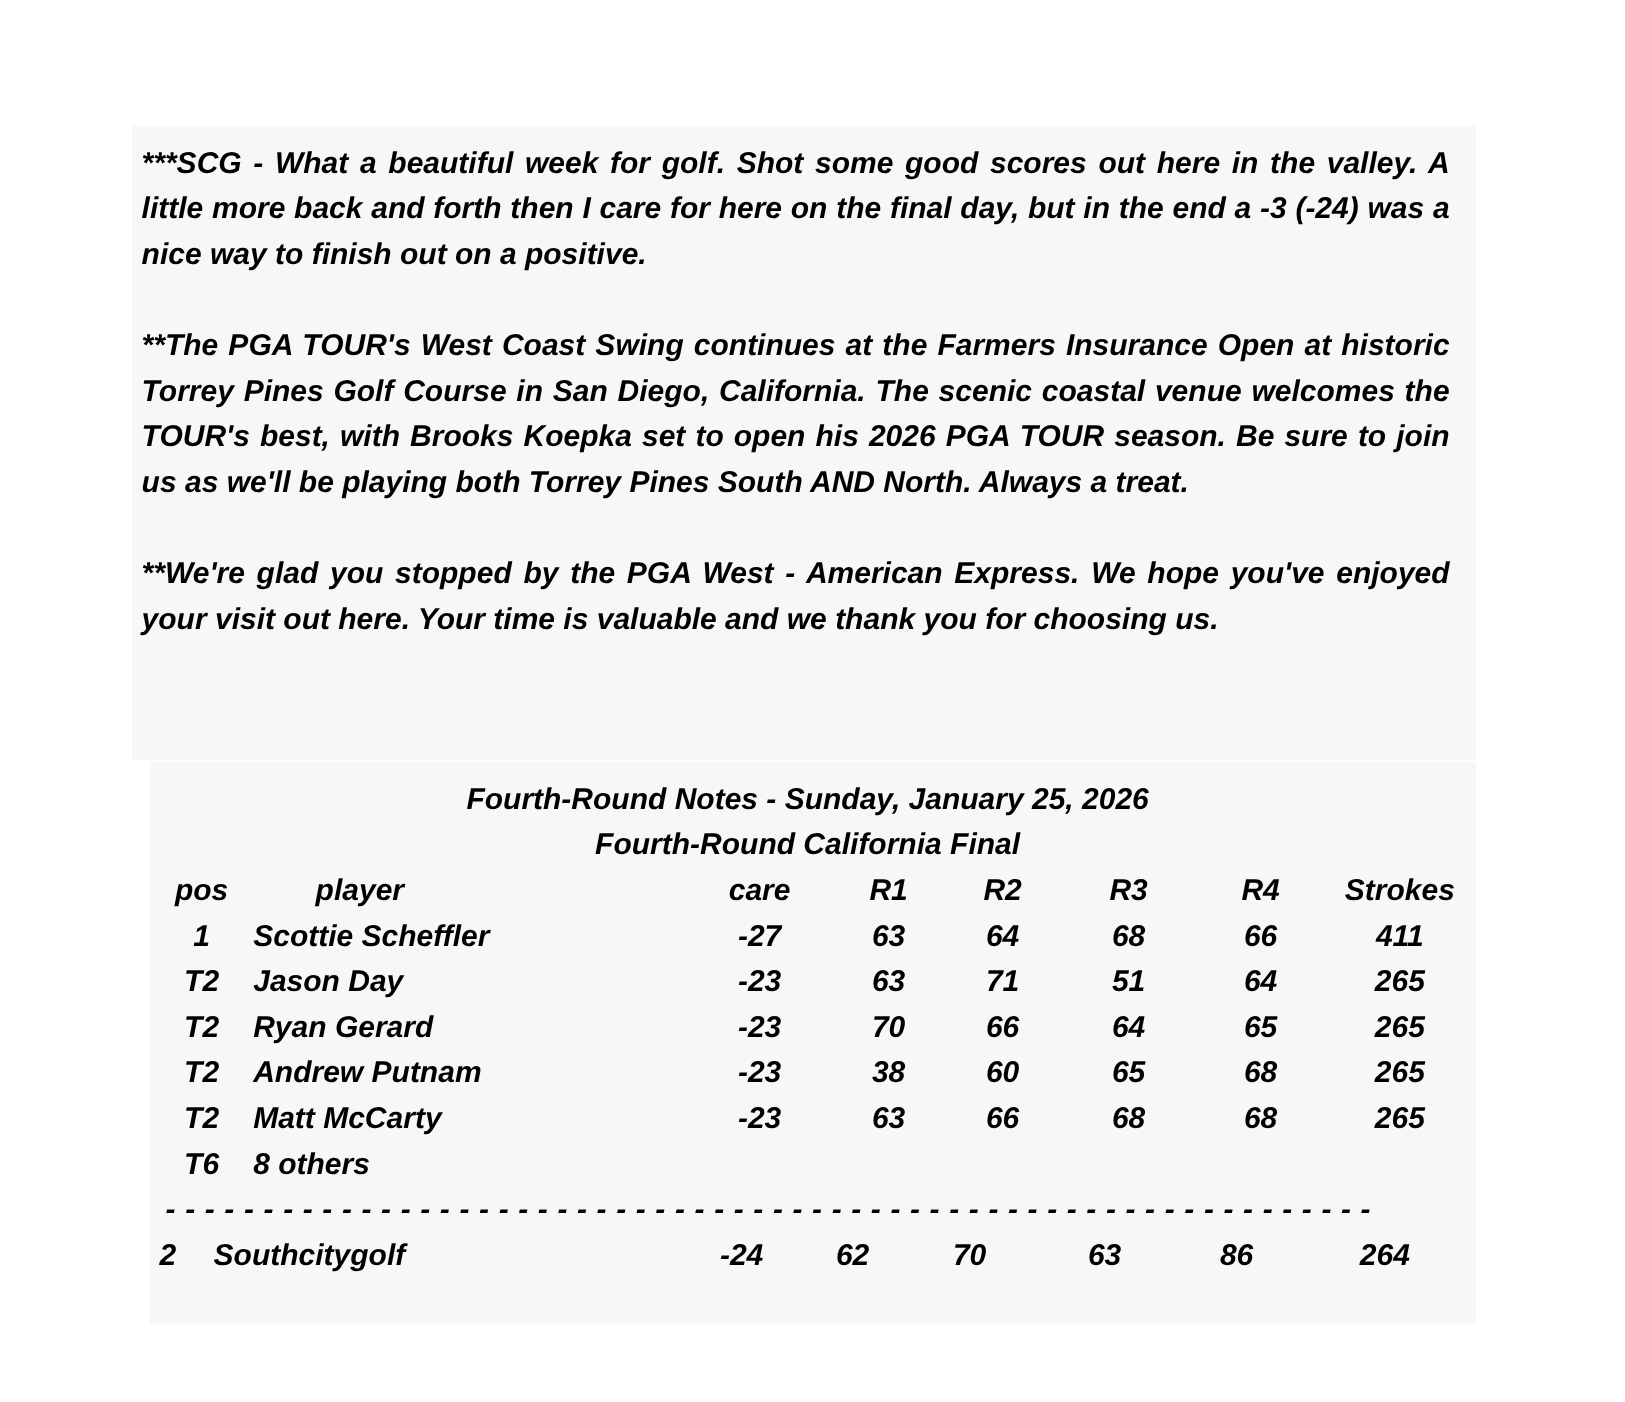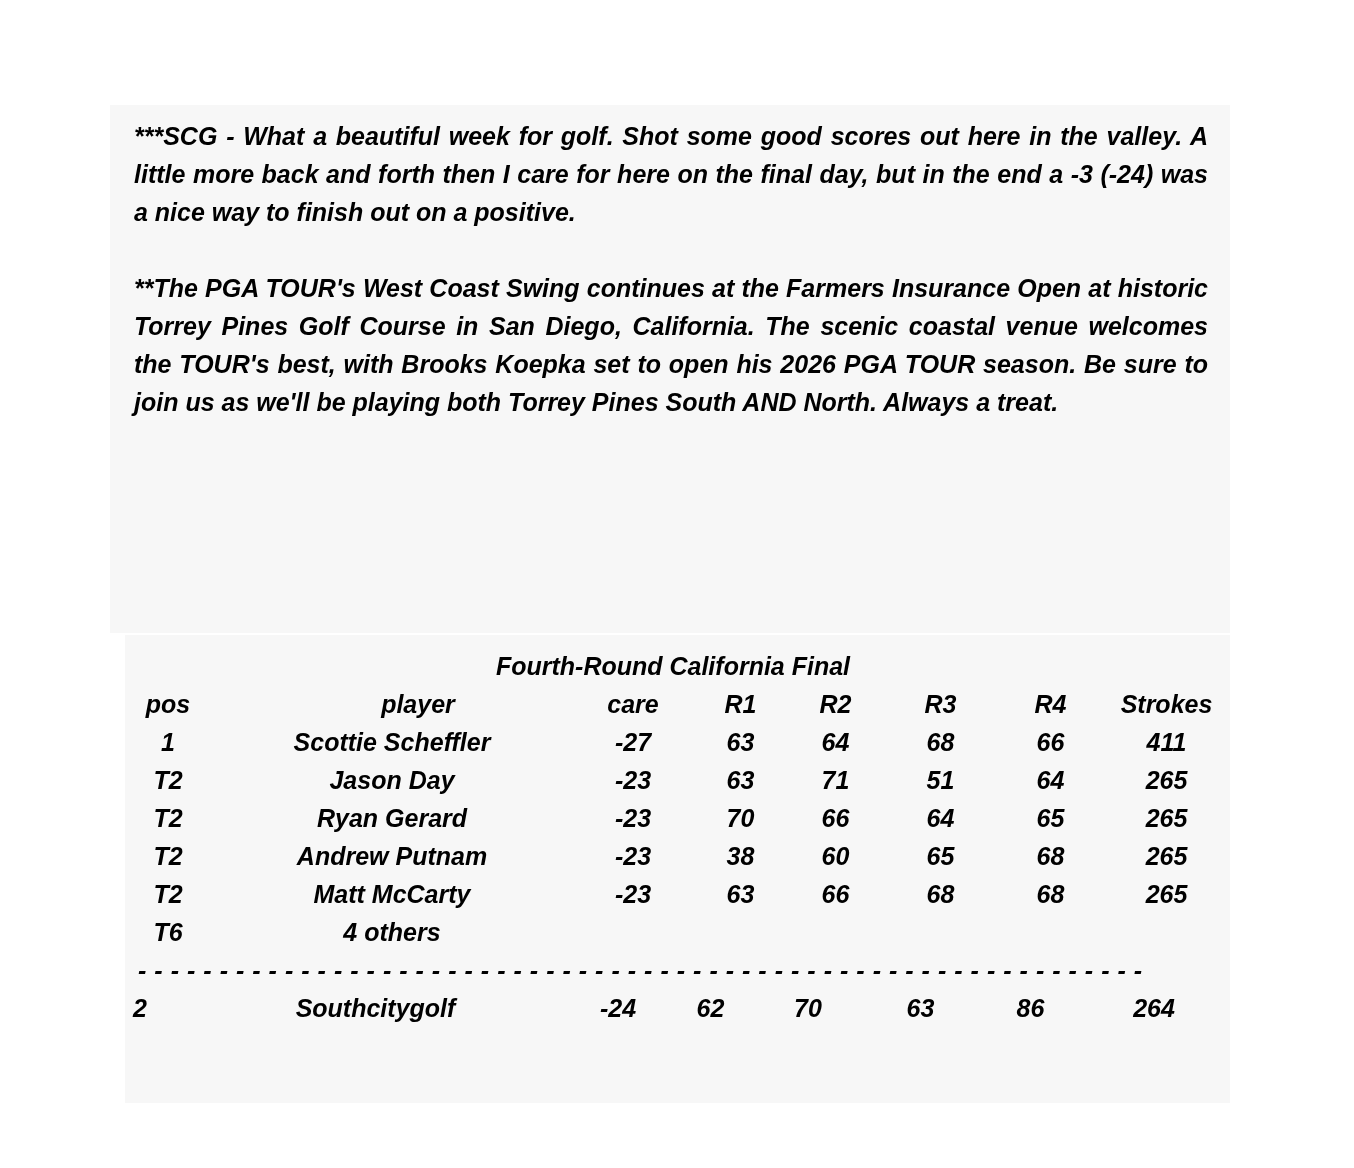--- a/index.html
+++ b/index.html
@@ -27,21 +27,21 @@
     box-sizing: border-box;
   }
   .notes-panel {
     left: 110px;
     top: 105px;
     width: 1120px;
     height: 528px;
     padding: 12px 22px 0 8px;
   }
   .notes-panel p {
-    margin: 0 0 38px 16px;
+    margin: 0 0 38px 0;
     text-align: justify;
   }
   .board-panel {
     left: 125px;
     top: 635px;
     width: 1105px;
     height: 468px;
     padding: 12px 0 0 8px;
   }
   .board-title {
@@ -60,21 +60,21 @@
     height: 38px;
     font-weight: 700;
     font-style: italic;
     font-size: 25px;
     line-height: 38px;
     text-align: center;
     white-space: nowrap;
     overflow: visible;
   }
   table.lb .c-player {
-    text-align: center;
+    text-align: left;
     padding-left: 8px;
     font-style: italic;
   }
   table.lb thead .c-player {
     padding-left: 60px;
   }
   table.lb.foot .c-pos {
     text-align: left;
   }
   table.lb.foot .c-player {
@@ -94,23 +94,25 @@
   }
 </style>
 </head>
 <body>
 
 <div class="page">
 
   <section class="panel notes-panel">
     <p>***SCG - What a beautiful week for golf. Shot some good scores out here in the valley. A little more back and forth then I care for here on the final day, but in the end a -3 (-24) was a nice way to finish out on a positive.</p>
     <p>**The PGA TOUR's West Coast Swing continues at the Farmers Insurance Open at historic Torrey Pines Golf Course in San Diego, California. The scenic coastal venue welcomes the TOUR's best, with Brooks Koepka set to open his 2026 PGA TOUR season. Be sure to join us as we'll be playing both Torrey Pines South AND North. Always a treat.</p>
+    <p>**We're glad you stopped by the PGA West - American Express. We hope you've enjoyed your visit out here. Your time is valuable and we thank you for choosing us.</p>
   </section>
 
   <section class="panel board-panel">
+    <div class="board-title">Fourth-Round Notes - Sunday, January 25, 2026</div>
     <div class="board-title">Fourth-Round California Final</div>
 
     <table class="lb">
       <colgroup>
         <col style="width:70px">
           <col style="width:370px">
           <col style="width:120px">
           <col style="width:95px">
         <col style="width:95px">
           <col style="width:115px">
@@ -175,21 +177,21 @@
           <td class="c-player">Matt McCarty</td>
           <td>-23</td>
           <td>63</td>
           <td>66</td>
           <td>68</td>
           <td>68</td>
           <td>265</td>
         </tr>
         <tr>
           <td class="c-pos">T6</td>
-          <td class="c-player">4 others</td>
+          <td class="c-player">8 others</td>
           <td></td>
           <td></td>
           <td></td>
           <td></td>
           <td></td>
           <td></td>
         </tr>
       </tbody>
     </table>
 

